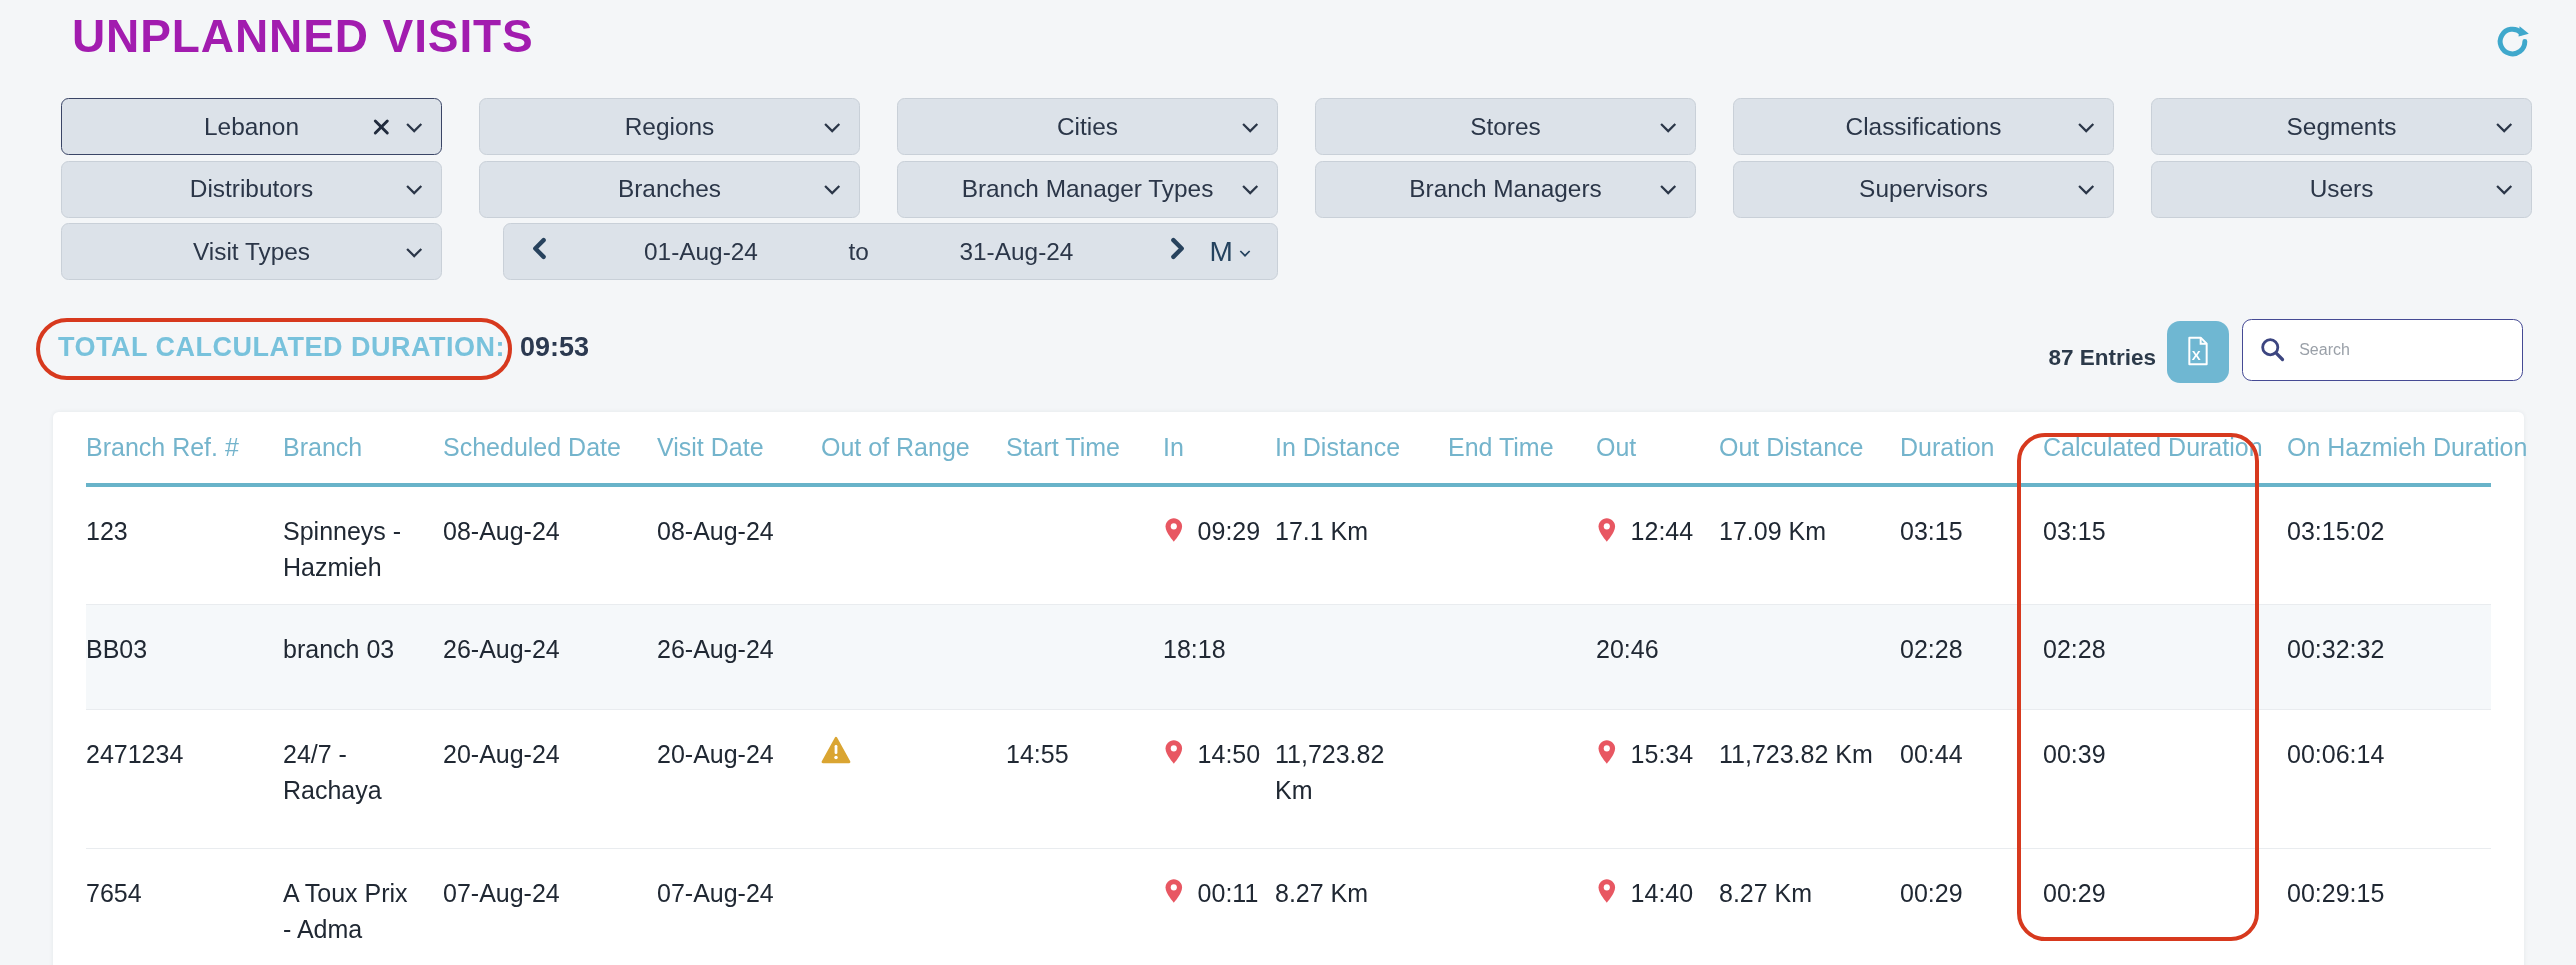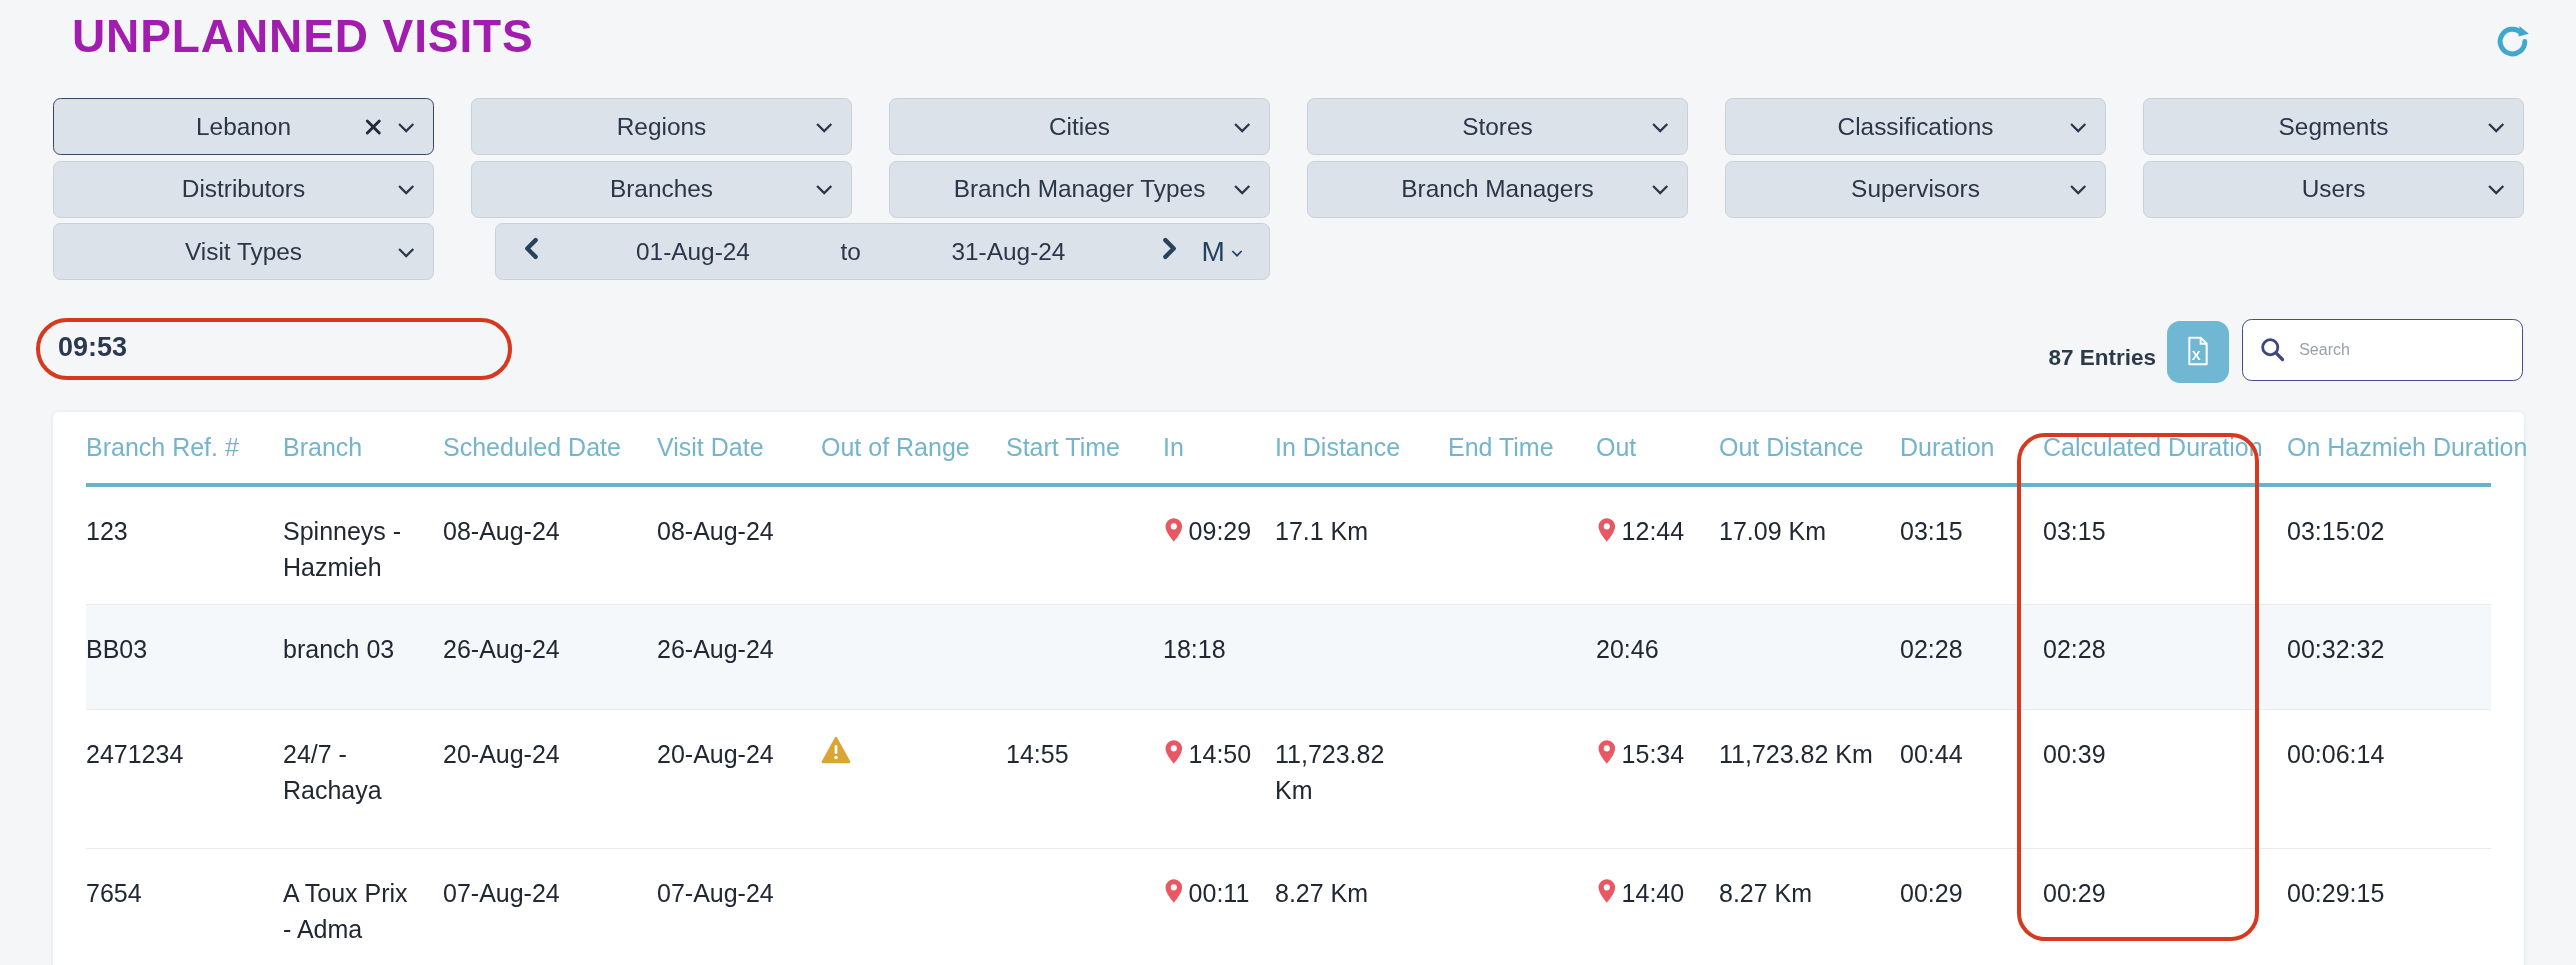--- a/index.html
+++ b/index.html
@@ -12,21 +12,21 @@
   .page-title {
     position:absolute; left:53px; top:9.4px;
     font-size:46px; font-weight:bold; letter-spacing:0.9px; color:#a21caf;margin-left:19px;
   }
   .refresh-btn {
     position:absolute; left:2492px; top:22.5px; width:41px; height:41px;
     background:transparent; border:none; padding:0; cursor:pointer;
   }
   
   .filters {
-    position:absolute; left:53px; top:98px; width:2471px;
+    position:absolute; left:61px; top:98px; width:2471px;
     display:grid; grid-template-columns:repeat(6,1fr);
     column-gap:37px; row-gap:5.6px;
   }
   .pill {
     position:relative; height:57px; background:#dce2e9;
     border:0.9px solid #c9d0d8; border-radius:7.5px;
     display:flex; align-items:center; justify-content:center;
     font-size:24.4px; color:#2b3648; cursor:pointer;
   }
   .pill.selected { border:1.9px solid #3a4566; }
@@ -86,21 +86,21 @@
     height:73px; vertical-align:middle; padding:0 22.5px 0 0;
     border-bottom:4.7px solid #68b3c9; cursor:pointer;
   }
   th:last-child { white-space:nowrap; }
   td {
     vertical-align:top; padding:26px 22.5px 9.4px 0;
     font-size:25px; line-height:36px; color:#202833;
     border-bottom:0.9px solid #e9ecef; word-wrap:break-word;
   }
   tr.alt { background:#f5f8fa; }
-  .cellflex { display:flex; align-items:flex-start; gap:4px;text-align:center; }
+  .cellflex { display:flex; align-items:flex-start; gap:13px;text-align:center; }
   .cellflex svg { flex:0 0 auto; margin-top:3.7px; }
   td.pr-lg { padding-right:34px; }
   td.pr-sm { padding-right:5.6px; }
   
   .ann { position:absolute; border:4.7px solid #d7391e; pointer-events:none; z-index:6; }
   .ann-oval { left:36px; top:318px; width:476px; height:62px; border-radius:34px; }
   .ann-col  { left:2017px; top:433px; width:242px; height:508px; border-radius:28px; }
 </style>
 </head>
 <body>
@@ -253,20 +253,21 @@
       <span>
         <svg viewBox="0 0 24 24" width="16" height="16">
             <polyline points="5,9 12,16 19,9" fill="none" stroke="#24425e" stroke-width="2.6"></polyline>
           </svg>
       </span>
     </span>
   </div>
 </div>
 
 <div class="summary">
+  <span class="summary-label">TOTAL CALCULATED DURATION:</span>
   <span class="summary-value">09:53</span>
 </div>
 
 <div class="entries">87 Entries</div>
 <button class="excel-btn">
   <span>
     <svg viewBox="0 0 24 24" width="32" height="32">
       <path d="M5.5 2h8.5l4.5 4.5V22h-13z" fill="none" stroke="#ffffff" stroke-width="1.5" stroke-linejoin="round"></path>
       <path d="M14 2v4.5h4.5" fill="none" stroke="#ffffff" stroke-width="1.5"></path>
       <text x="7.4" y="18.6" fill="#ffffff" font-size="10" font-weight="bold" font-family="Liberation Sans, sans-serif">X</text>

